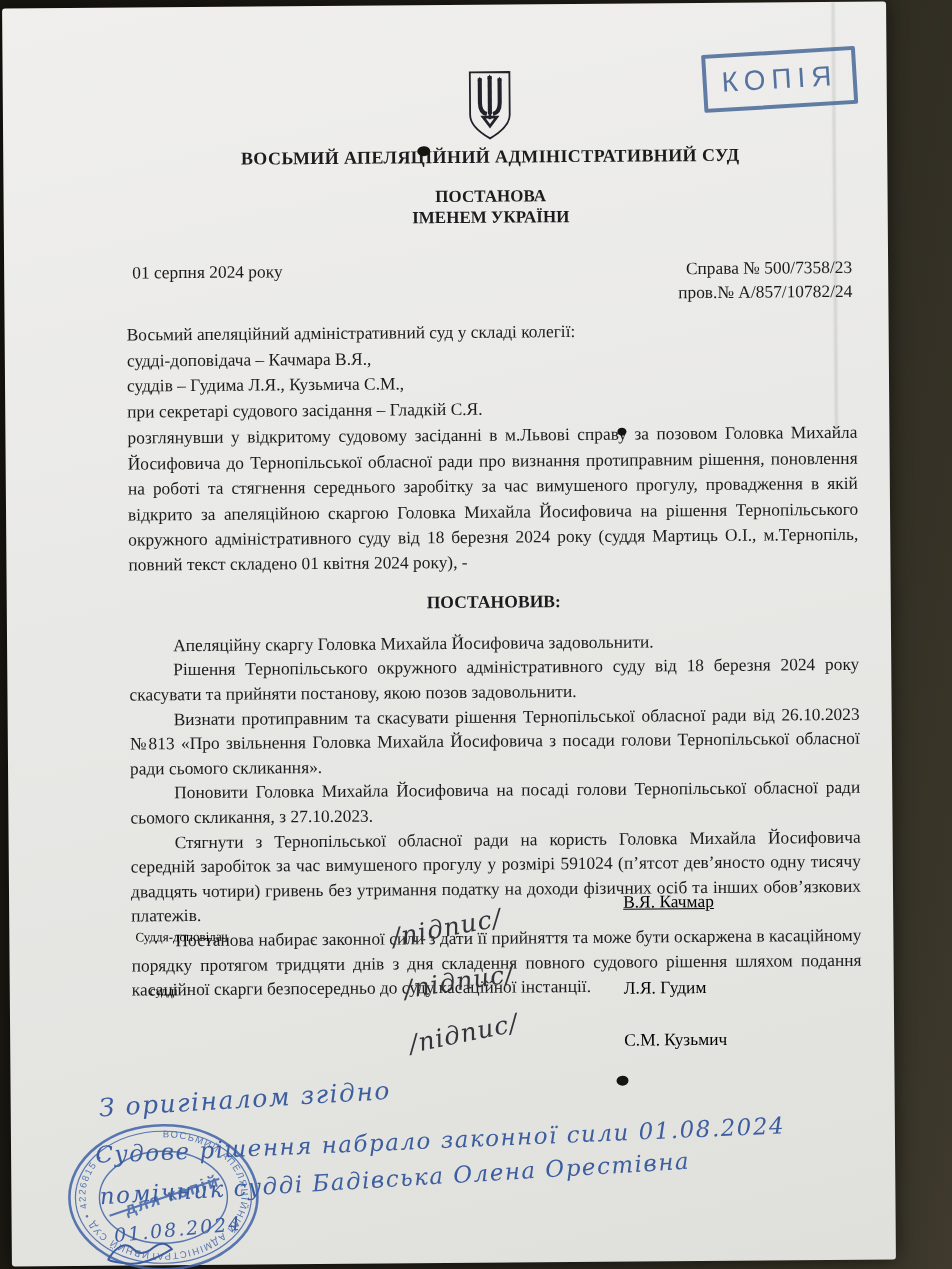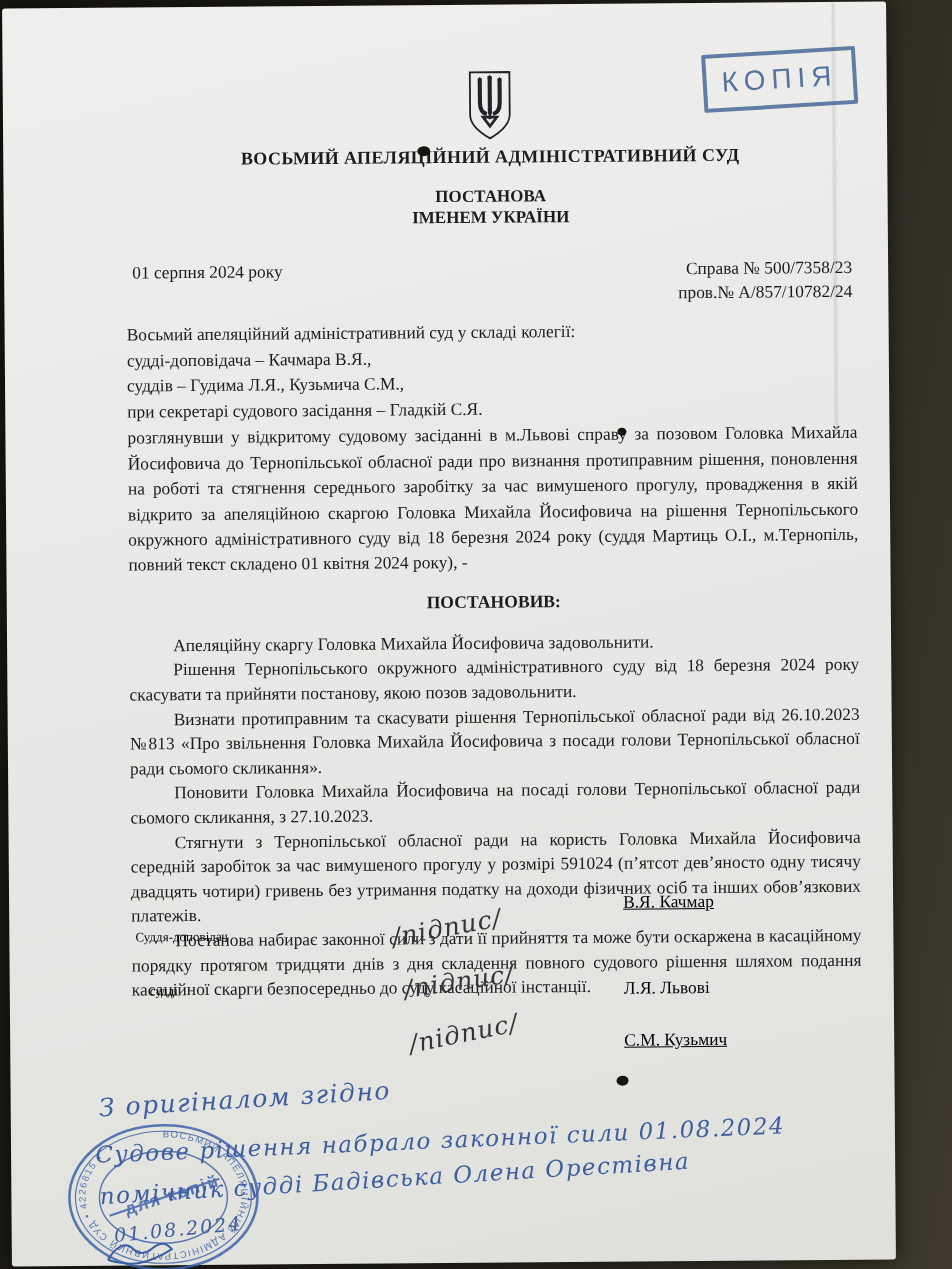--- a/index.html
+++ b/index.html
@@ -112,22 +112,22 @@
     </div>
 
     <div class="abs sig-label" style="left:126px;top:922px;">Суддя-доповідач</div>
     <div class="abs sig-label" style="left:126px;top:976px;padding-left:14px;">судді</div>
 
     <div class="abs hw-dark" style="left:382px;top:908px;transform:rotate(-10deg);">/підпис/</div>
     <div class="abs hw-dark" style="left:394px;top:962px;transform:rotate(-8deg);">/підпис/</div>
     <div class="abs hw-dark" style="left:398px;top:1014px;transform:rotate(-11deg);">/підпис/</div>
 
     <div class="abs sig-name" style="left:614px;top:888px;text-decoration:underline;">В.Я. Качмар</div>
-    <div class="abs sig-name" style="left:614px;top:974px;">Л.Я. Львові</div>
-    <div class="abs sig-name" style="left:614px;top:1026px;text-decoration:underline;">С.М. Кузьмич</div>
+    <div class="abs sig-name" style="left:614px;top:974px;">Л.Я. Гудим</div>
+    <div class="abs sig-name" style="left:614px;top:1026px;">С.М. Кузьмич</div>
 
     <svg class="stamp-svg" width="214" height="156" viewBox="0 0 214 156">
       <g opacity="0.85">
         <ellipse cx="102" cy="78" rx="94" ry="72" fill="none" stroke="#3f63a8" stroke-width="2.6"></ellipse>
         <ellipse cx="102" cy="78" rx="88" ry="66" fill="none" stroke="#3f63a8" stroke-width="1.2"></ellipse>
         <ellipse cx="102" cy="78" rx="64" ry="46" fill="none" stroke="#3f63a8" stroke-width="1.4"></ellipse>
         <defs>
           <path id="ringPath" d="M102 18 a78 58 0 1 1 -0.01 0 Z" fill="none"></path>
         </defs>
         <text font-family="Liberation Sans, sans-serif" font-size="9.5" fill="#3f63a8" letter-spacing="1.4">

